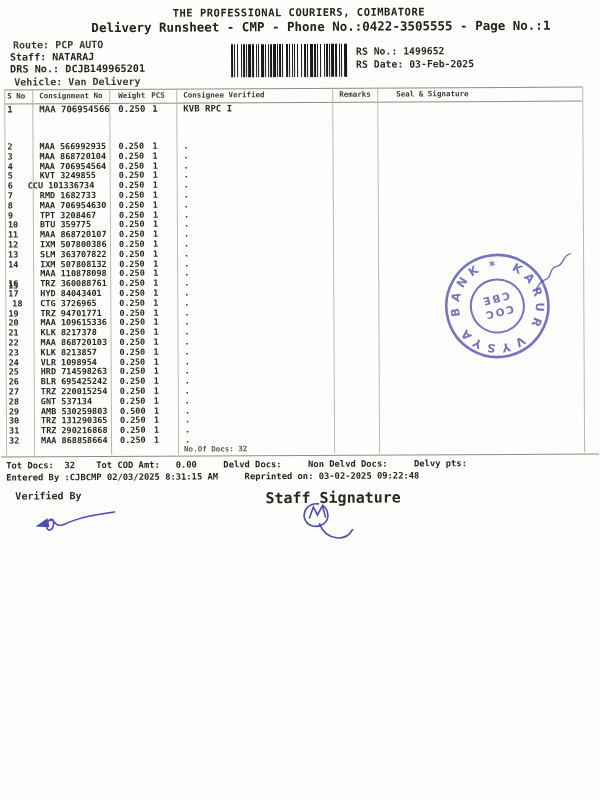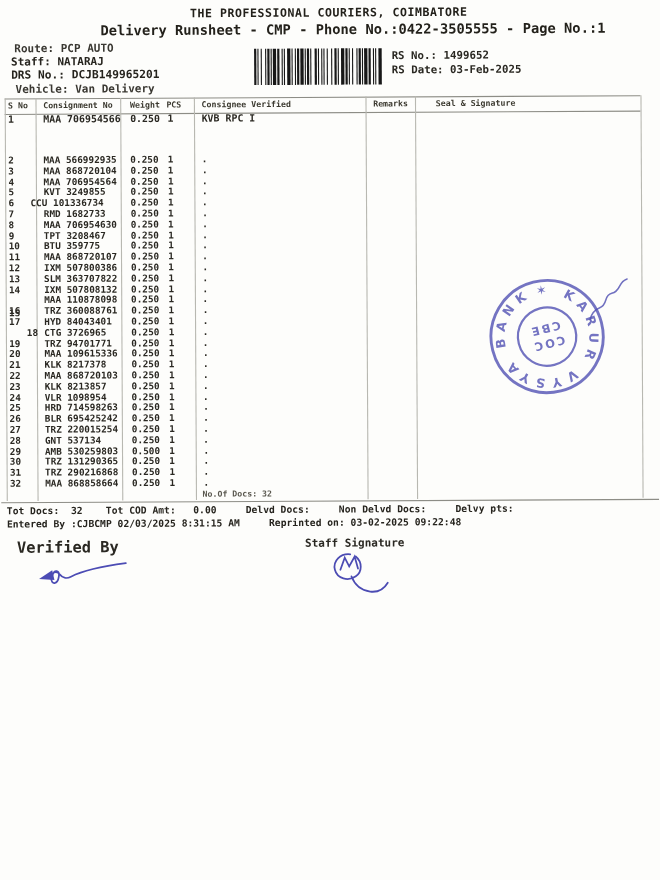--- a/index.html
+++ b/index.html
@@ -33,22 +33,22 @@
   .tbody{position:absolute;top:104px;left:0;width:600px;}
   .trow{position:relative;height:9.8px;}
   .trow.first{height:12px;margin-bottom:25px;}
   .trow span{position:absolute;top:0;font-size:8.5px;font-weight:bold;line-height:9.8px;white-space:pre;color:#2a2822;}
   .trow.first span{font-size:9px;}
 
   .nodocs{top:444px;left:183px;font-size:7.5px;font-weight:bold;color:#5a584f;}
 
   .totals{top:459px;left:5px;font-size:8.8px;font-weight:bold;color:#26241e;}
   .entered{top:471px;left:5px;font-size:8.8px;font-weight:bold;color:#26241e;}
-  .verified{top:489px;left:14px;font-size:14px;font-weight:bold;}
-  .staffsig{top:489px;left:276px;font-size:10px;font-weight:bold;}
+  .verified{top:489px;left:14px;font-size:10px;font-weight:bold;}
+  .staffsig{top:489px;left:264px;font-size:15px;font-weight:bold;}
 
   .stamp{top:245px;left:430px;}
   .sigs{top:495px;left:0;}
 </style>
 </head>
 <body>
 
 <div class="page">
   <div class="doc">
 
@@ -198,21 +198,21 @@
           <span style="left: 184px;">.</span>
         </div>
         <div class="trow">
           <span style="left: 8px;">17</span>
           <span style="left: 40px;">HYD 84043401</span>
           <span style="left: 119px;">0.250</span>
           <span style="left: 153px;">1</span>
           <span style="left: 184px;">.</span>
         </div>
         <div class="trow">
-          <span style="left: 24px;">18</span>
+          <span style="left: 12px;">18</span>
           <span style="left: 40px;">CTG 3726965</span>
           <span style="left: 119px;">0.250</span>
           <span style="left: 153px;">1</span>
           <span style="left: 184px;">.</span>
         </div>
         <div class="trow">
           <span style="left: 8px;">19</span>
           <span style="left: 40px;">TRZ 94701771</span>
           <span style="left: 119px;">0.250</span>
           <span style="left: 153px;">1</span>

